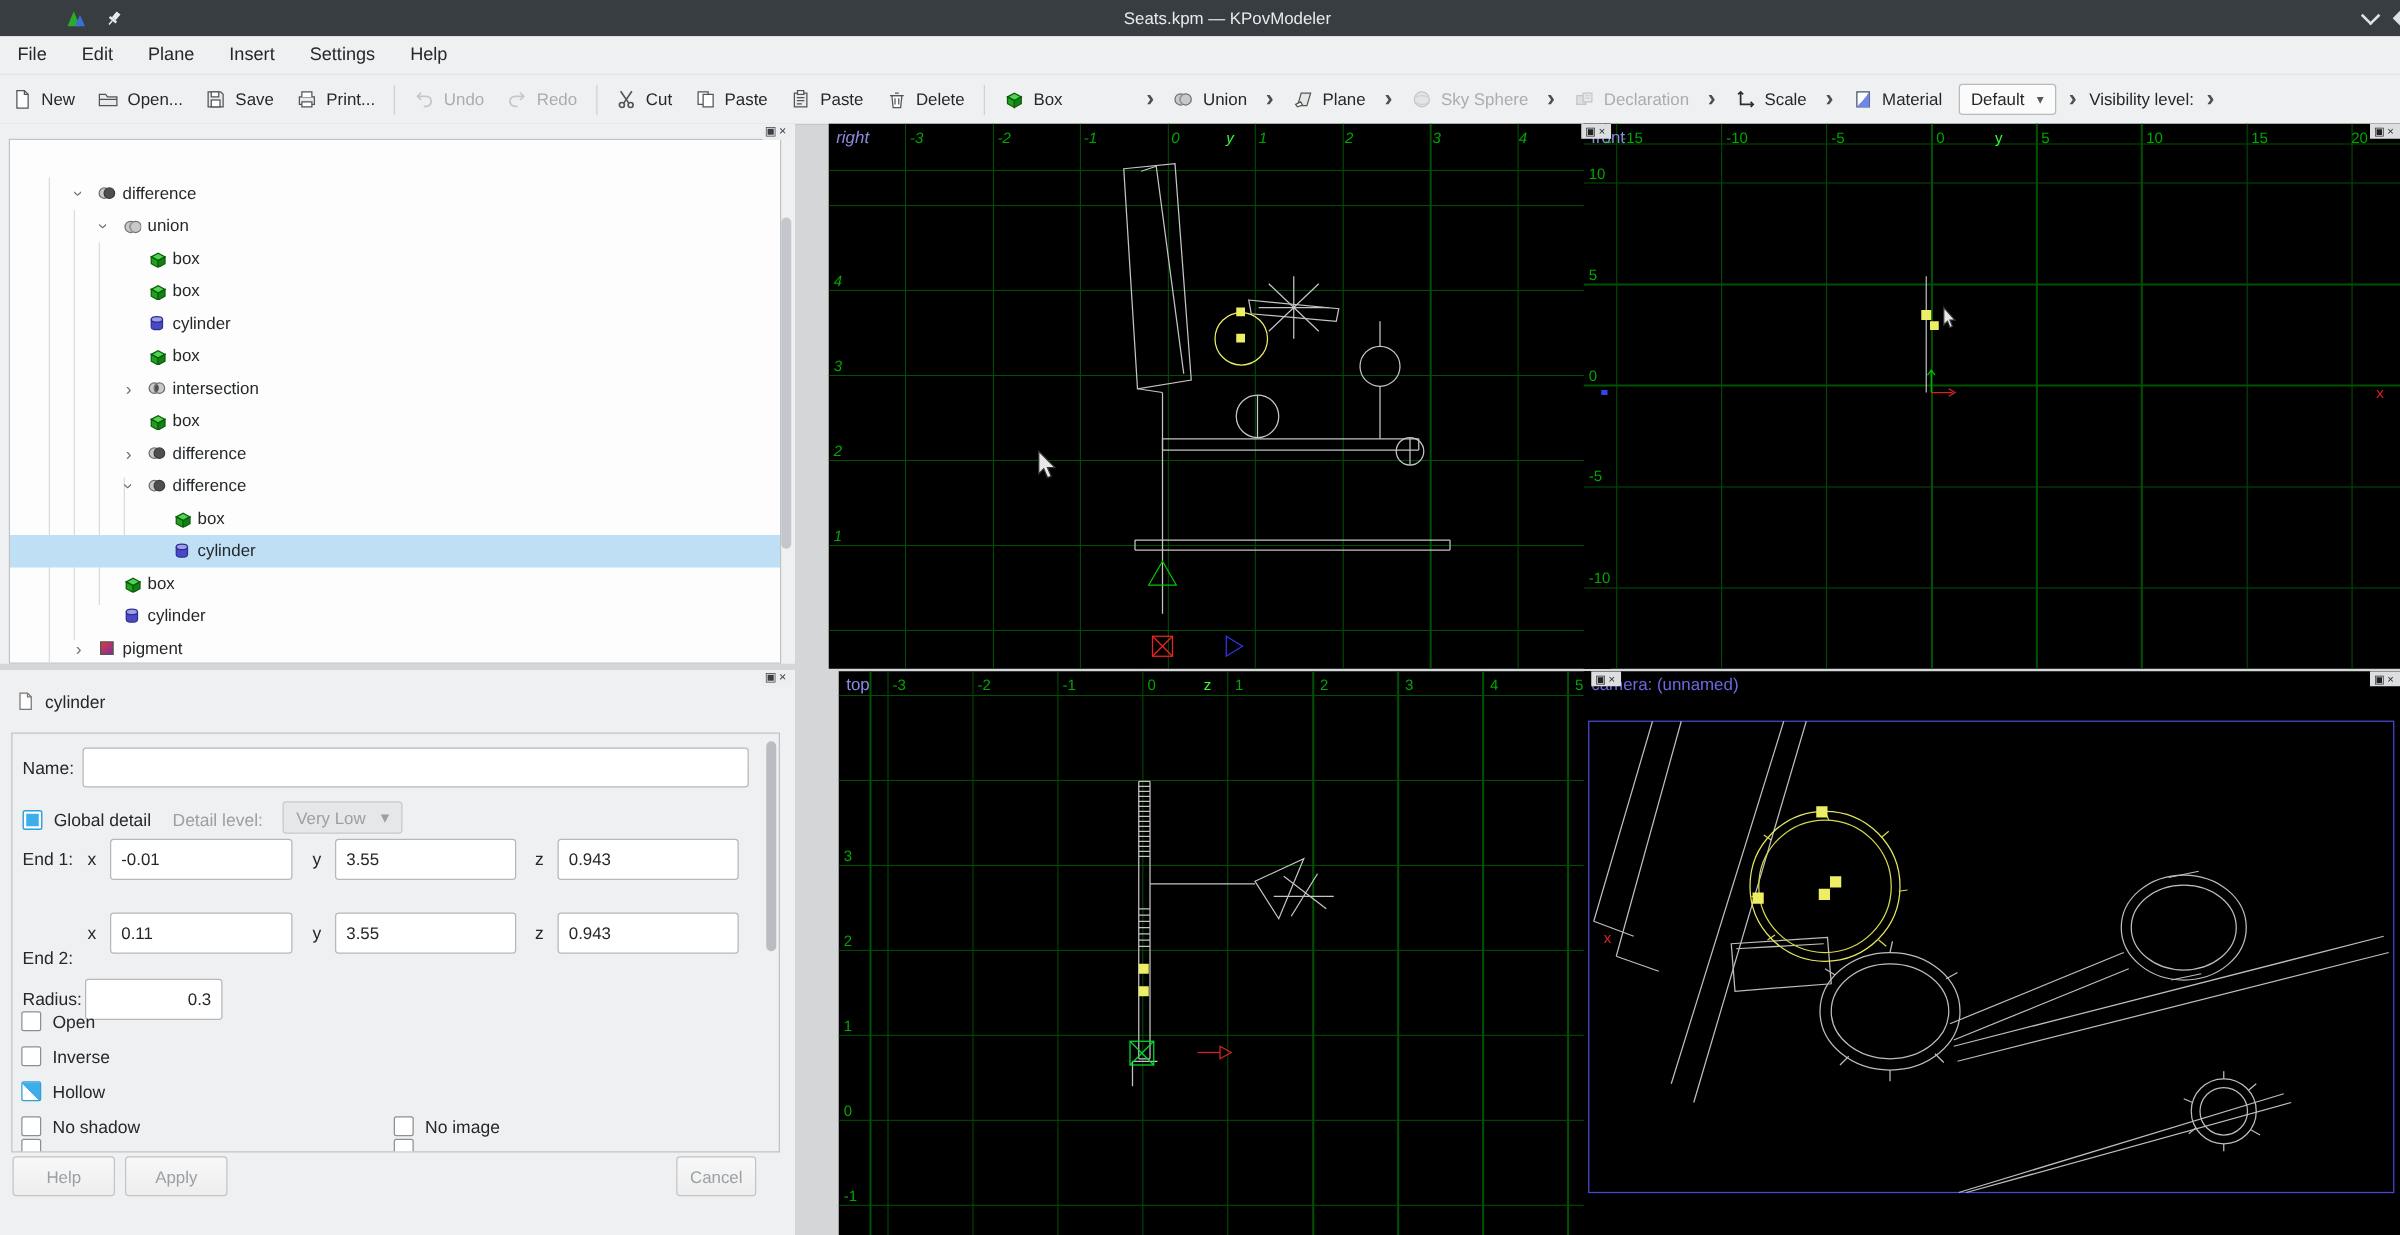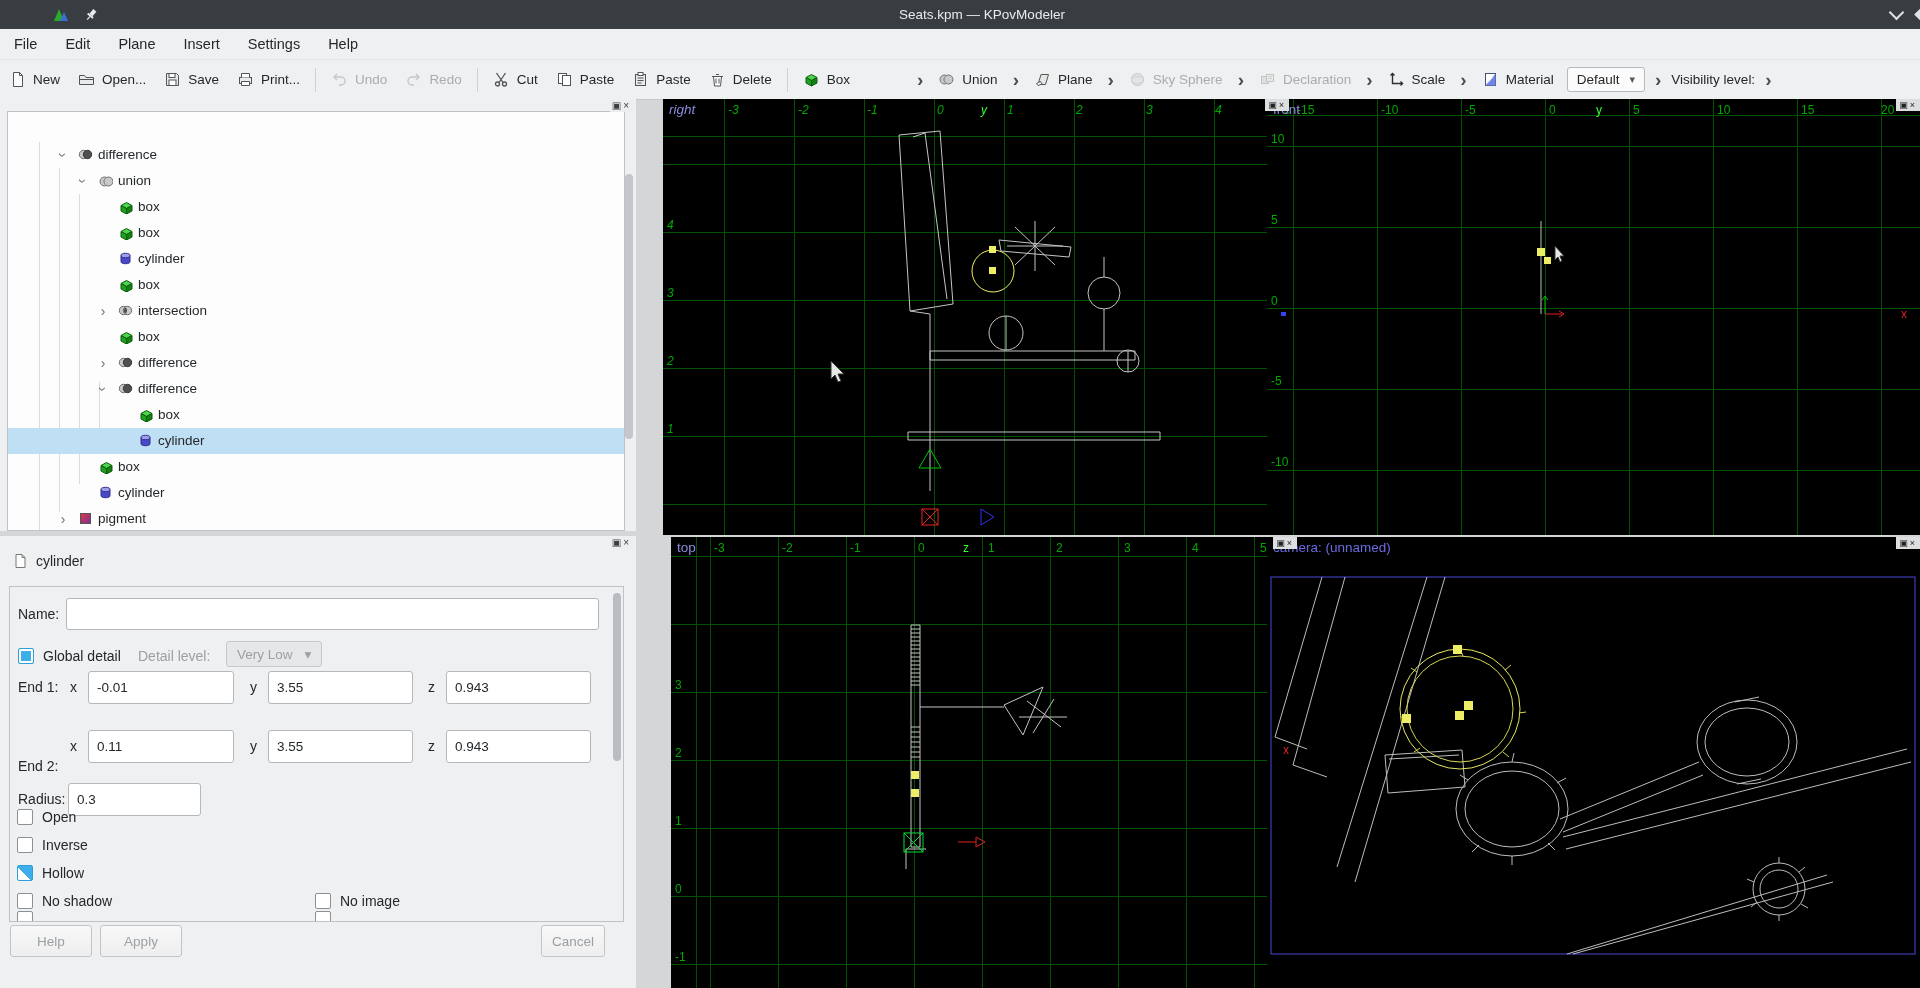--- a/index.html
+++ b/index.html
@@ -448,21 +448,21 @@
 
       <div class="flabel" style="left:8px;top:151px;margin-top:20px;">End 2:</div>
       <div class="flabel" style="left:60px;top:151px;">x</div>
       <input class="tinput" style="left: 78px; top: 143px; width: 146px; height: 33px;" value="0.11">
       <div class="flabel" style="left:240px;top:151px;">y</div>
       <input class="tinput" style="left: 258px; top: 143px; width: 145px; height: 33px;" value="3.55">
       <div class="flabel" style="left:418px;top:151px;">z</div>
       <input class="tinput" style="left: 436px; top: 143px; width: 145px; height: 33px;" value="0.943">
 
       <div class="flabel" style="left:8px;top:204px;">Radius:</div>
-      <input class="tinput" style="left: 58px; top: 196px; width: 133px; height: 33px;" value="0.3">
+      <input class="tinput" style="left: 58px; top: 196px; width: 110px; height: 33px; text-align: right;" value="0.3">
 
       <div id="flags">
           <div class="cb" style="left: 7px; top: 222px;"></div>
           <div class="cblabel" style="left: 32px; top: 222px;">Open</div>
           <div class="cb" style="left: 7px; top: 250px;"></div>
           <div class="cblabel" style="left: 32px; top: 250px;">Inverse</div>
           <div class="cb tri" style="left: 7px; top: 278px;"></div>
           <div class="cblabel" style="left: 32px; top: 278px;">Hollow</div>
           <div class="cb" style="left: 7px; top: 306px;"></div>
           <div class="cblabel" style="left: 32px; top: 306px;">No shadow</div>

